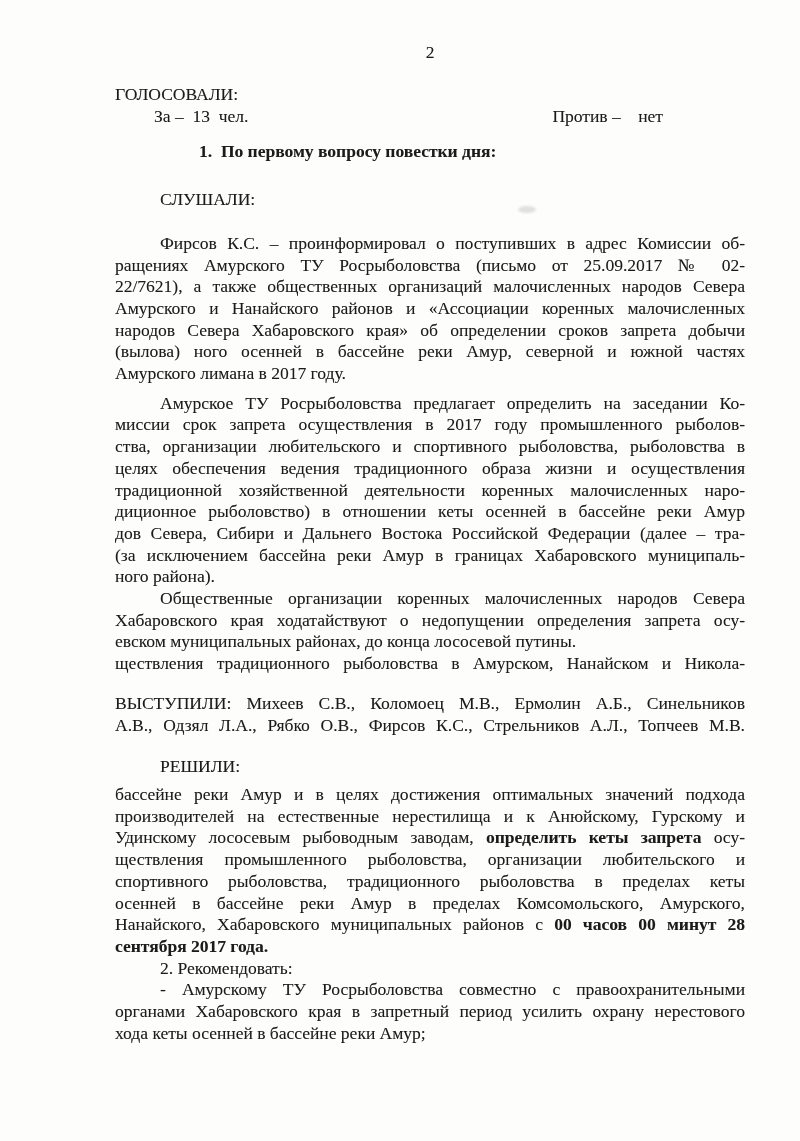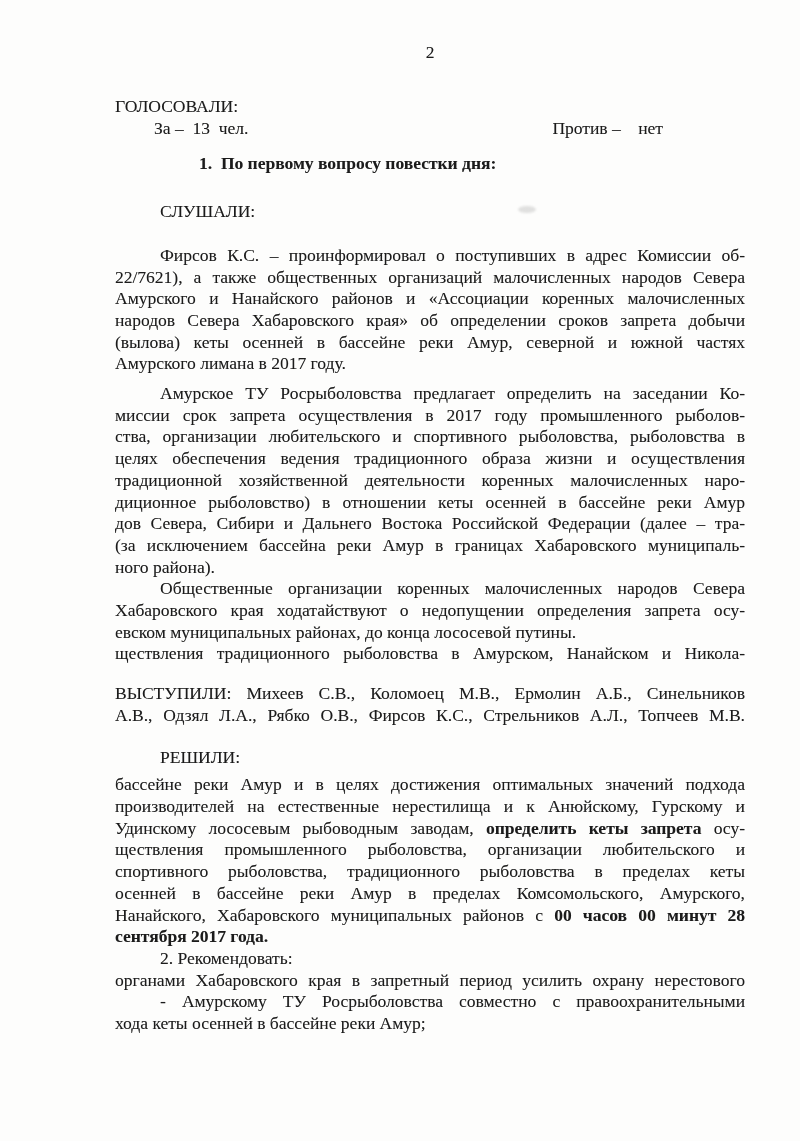--- a/index.html
+++ b/index.html
@@ -22,21 +22,21 @@
   }
   .page-number {
     position: absolute;
     top: 42px;
     left: 115px;
     width: 630px;
     text-align: center;
   }
   .doc {
     position: absolute;
-    top: 96px;
+    top: 84px;
     left: 115px;
     width: 630px;
   }
   .line { text-align: left; }
   .ind  { text-indent: 45px; }
   .bold, .b { font-weight: 700; }
   .pre  { white-space: pre; margin-left: 39px; }
   .vote-row {
     display: flex;
     justify-content: space-between;
@@ -86,24 +86,25 @@
     <div class="line ind bold pre">1.  По первому вопросу повестки дня:</div>
 
     <div class="gap g26"></div>
 
     <div class="line ind">СЛУШАЛИ:</div>
 
     <div class="gap g22"></div>
 
     <div class="para">
         <div class="tline" style="text-indent: 45px;"><span>Фирсов К.С. – проинформировал о поступивших в адрес Комиссии об-</span></div>
+        <div class="tline"><span>ращениях Амурского ТУ Росрыболовства (письмо от 25.09.2017 № 02-</span></div>
         <div class="tline"><span>22/7621), а также общественных организаций малочисленных народов Севера</span></div>
         <div class="tline"><span>Амурского и Нанайского районов и «Ассоциации коренных малочисленных</span></div>
         <div class="tline"><span>народов Севера Хабаровского края» об определении сроков запрета добычи</span></div>
-        <div class="tline"><span>(вылова) кеты осенней в бассейне реки Амур, северной и южной частях</span></div>
+        <div class="tline"><span>(вылова) ного осенней в бассейне реки Амур, северной и южной частях</span></div>
         <div class="tline last"><span>Амурского лимана в 2017 году.</span></div>
       </div>
 
     <div class="gap g8"></div>
 
     <div class="para">
         <div class="tline" style="text-indent: 45px;"><span>Амурское ТУ Росрыболовства предлагает определить на заседании Ко-</span></div>
         <div class="tline"><span>миссии срок запрета осуществления в 2017 году промышленного рыболов-</span></div>
         <div class="tline"><span>ства, организации любительского и спортивного рыболовства, рыболовства в</span></div>
         <div class="tline"><span>целях обеспечения ведения традиционного образа жизни и осуществления</span></div>
@@ -143,19 +144,19 @@
         <div class="tline"><span>осенней в бассейне реки Амур в пределах Комсомольского, Амурского,</span></div>
         <div class="tline"><span>Нанайского, Хабаровского муниципальных районов с </span><span class="b">00 часов 00 минут 28</span></div>
         <div class="tline last"><span class="b">сентября 2017 года.</span></div>
       </div>
 
     <div class="para">
         <div class="tline last" style="text-indent: 45px;"><span>2. Рекомендовать:</span></div>
       </div>
 
     <div class="para">
+        <div class="tline" style="text-indent: 45px;"><span>- Амурскому ТУ Росрыболовства совместно с правоохранительными</span></div>
         <div class="tline"><span>органами Хабаровского края в запретный период усилить охрану нерестового</span></div>
-        <div class="tline" style="text-indent: 45px;"><span>- Амурскому ТУ Росрыболовства совместно с правоохранительными</span></div>
         <div class="tline last"><span>хода кеты осенней в бассейне реки Амур;</span></div>
       </div>
 
   </main>
 </div>
 
 </body></html>

